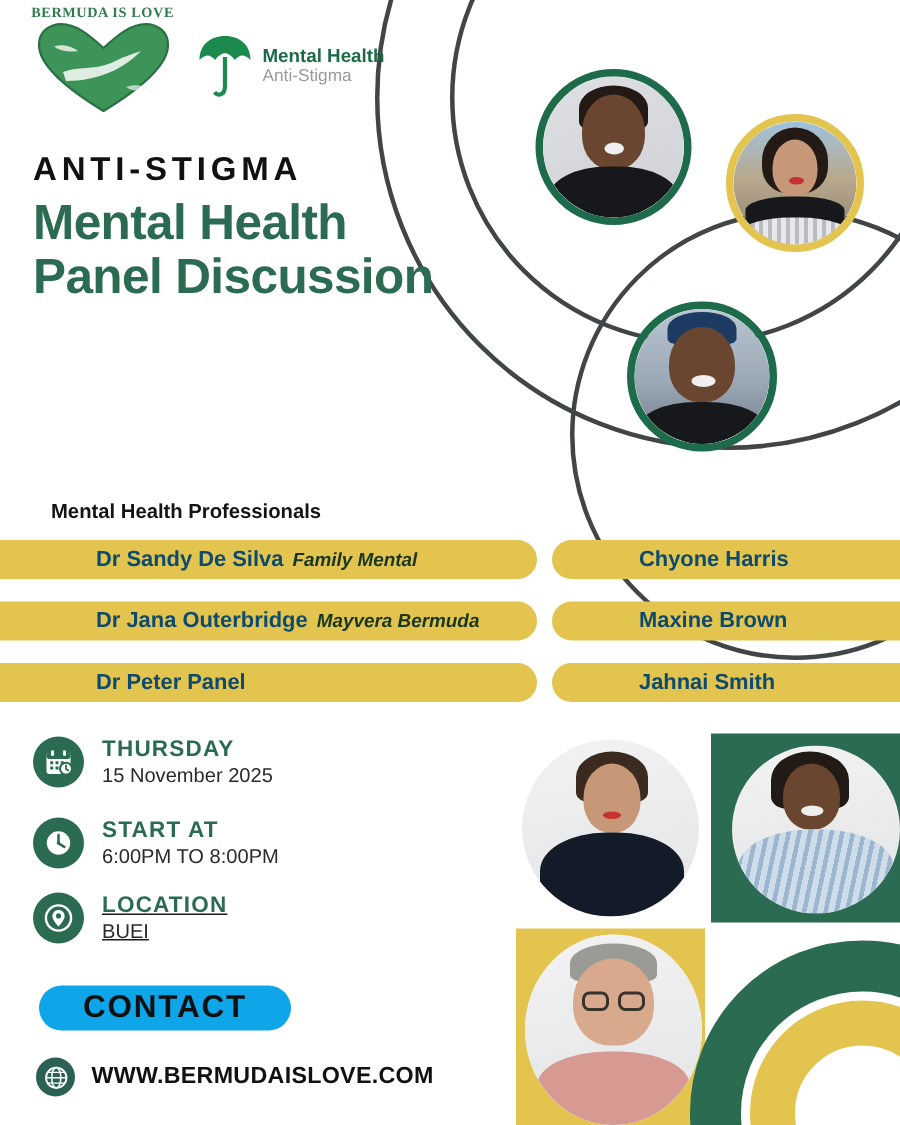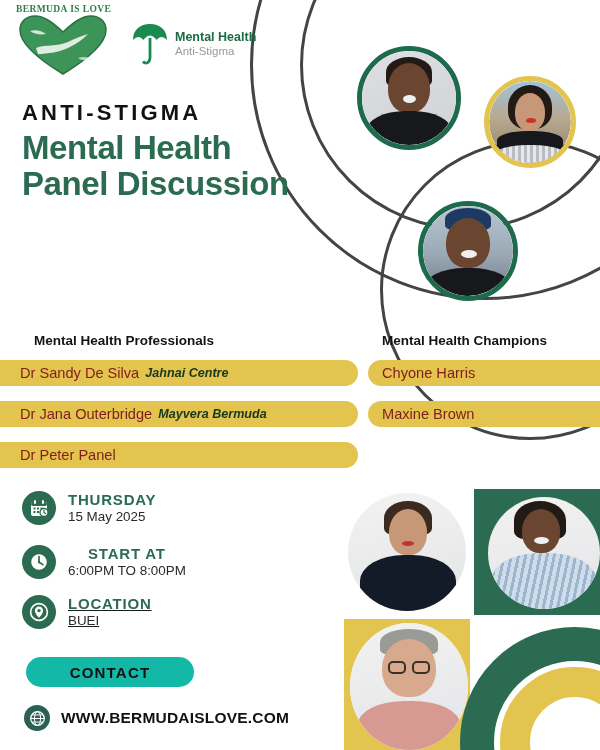--- a/index.html
+++ b/index.html
@@ -14,21 +14,21 @@
   .poster { position:absolute; inset:0; overflow:hidden; }
 
   
   .arc-line { position:absolute; border-radius:50%; border:3px solid #414547; }
   .arc-a { width:330px; height:330px; left:300px; top:-100px; }
   .arc-b { width:470px; height:470px; left:250px; top:-170px; }
   .arc-c { width:300px; height:300px; left:380px; top:140px; border-color:#414547; }
 
   
   .logos { position:absolute; left:16px; top:4px; display:flex; align-items:flex-start; gap:14px; }
-  .bil-logo { width:100px; text-align:left; }
+  .bil-logo { width:100px; text-align:right; }
   .bil-word {
     font-family:"Liberation Serif", serif;
     font-weight:bold; font-size:9.5px; letter-spacing:.4px;
     color:#2f7d4f; white-space:nowrap;
   }
   .mh-logo { display:flex; align-items:center; gap:5px; padding-top:18px; }
   .mh-text { line-height:1.05; }
   .mh-t1 { font-size:12.5px; font-weight:bold; color:#1a6b46; }
   .mh-t2 { font-size:11.5px; color:#9a9a9a; }
 
@@ -81,42 +81,42 @@
     position:absolute; font-size:13.5px; font-weight:bold; color:#141414;
   }
   .ch-left  { left:34px; top:333px; }
   .ch-right { left:382px; top:333px; }
 
   .pill {
     position:absolute; height:26px; background:#e2c44f;
     display:flex; align-items:center; border-radius:0 14px 14px 0;
     padding-left:28px; white-space:nowrap; overflow:hidden;
   }
-  .pill .nm { font-size:14.6px; font-weight:normal; color:#7f1d1d; }
+  .pill .nm { font-size:14.6px; font-weight:bold; color:#0c4a6e;margin-left:44px; }
   .pill .org{ font-size:12.6px; font-style:italic; font-weight:bold; color:#19361f; margin-left:6px; }
   .pl { left:-8px; width:366px; }
   .pr { left:368px; width:232px; border-radius:14px 0 0 14px; padding-left:14px; }
   .r1 { top:360px; } .r2 { top:401px; } .r3 { top:442px; }
 
   
   .detail { position:absolute; left:22px; display:flex; align-items:center; gap:12px; }
-  .d1 { top:491px; } .d2 { top:545px;text-align:center; } .d3 { top:595px;text-decoration:underline; }
+  .d1 { top:491px; } .d2 { top:545px; } .d3 { top:595px;text-decoration:underline; }
   .dicon {
     width:34px; height:34px; border-radius:50%; background:#2b6b52;
     display:flex; align-items:center; justify-content:center; flex:0 0 auto;
   }
   .dtext { line-height:1.18; }
   .dlabel { font-size:15px; font-weight:bold; letter-spacing:.8px; color:#2b6b52; }
   .dvalue { font-size:13.4px; color:#2a2a2a; }
 
   .contact-btn {
     position:absolute; left:26px; top:657px; width:168px; height:30px;
-    background:#14b8a6; border-radius:16px;
+    background:#0ea5e9; border-radius:16px;
     display:flex; align-items:center; justify-content:center;
-    font-size:15px; font-weight:bold; letter-spacing:1.2px; color:#111;
+    font-size:21px; font-weight:bold; letter-spacing:1.2px; color:#111;
   }
   .site { position:absolute; left:24px; top:705px; display:flex; align-items:center; gap:11px; }
   .globe { width:26px; height:26px; border-radius:50%; background:#2b6055;
            display:flex; align-items:center; justify-content:center; }
   .site-url { font-size:15.5px; font-weight:bold; letter-spacing:.2px; color:#111; }
 
   
   .grid { position:absolute; left:344px; top:489px; width:256px; height:261px; }
   .cell { position:absolute; overflow:hidden; }
   .c-tl { left:0;    top:0;    width:126px; height:126px; }
@@ -195,39 +195,41 @@
     <div class="inner">
       <div class="face bg-street"></div>
       <div class="hair-d" style="left:22px;top:2px;width:46px;height:22px;background:#1d3a63;"></div>
       <div class="skin-d" style="left:23px;top:12px;width:44px;height:50px;"></div>
       <div class="mouth" style="left:38px;top:44px;width:16px;height:8px;"></div>
       <div class="torso-d" style="left:2px;top:62px;width:86px;height:40px;"></div>
     </div>
   </div>
 
   <div class="col-head ch-left">Mental Health Professionals</div>
-  <div class="col-head ch-right">Mental Health Champions</div>
 
   <div class="pill pl r1">
     <span class="nm">Dr Sandy De Silva</span>
-    <span class="org">Jahnai Centre</span>
+    <span class="org">Family Mental</span>
   </div>
   <div class="pill pl r2">
     <span class="nm">Dr Jana Outerbridge</span>
     <span class="org">Mayvera Bermuda</span>
   </div>
   <div class="pill pl r3">
     <span class="nm">Dr Peter Panel</span>
   </div>
 
   <div class="pill pr r1">
     <span class="nm">Chyone Harris</span>
   </div>
   <div class="pill pr r2">
     <span class="nm">Maxine Brown</span>
+  </div>
+  <div class="pill pr r3">
+    <span class="nm">Jahnai Smith</span>
   </div>
 
   <div class="detail d1">
     <div class="dicon">
       <svg width="20" height="20" viewBox="0 0 20 20">
         <rect x="2" y="4" width="16" height="14" rx="2" fill="#fff"></rect>
         <rect x="2" y="4" width="16" height="4" rx="2" fill="#2b6b52"></rect>
         <rect x="5" y="2" width="2" height="4" rx="1" fill="#fff"></rect>
         <rect x="13" y="2" width="2" height="4" rx="1" fill="#fff"></rect>
         <g fill="#2b6b52">
@@ -236,21 +238,21 @@
           <rect x="11.5" y="9.5" width="2" height="2"></rect>
             <rect x="4.5" y="13" width="2" height="2"></rect>
           <rect x="8" y="13" width="2" height="2"></rect>
         </g>
         <circle cx="15" cy="14.5" r="4" fill="#fff" stroke="#2b6b52" stroke-width="1.4"></circle>
         <path d="M15 12.3v2.3l1.6 1" stroke="#2b6b52" stroke-width="1.2" fill="none" stroke-linecap="round"></path>
       </svg>
     </div>
     <div class="dtext">
       <div class="dlabel">THURSDAY</div>
-      <div class="dvalue">15 May 2025</div>
+      <div class="dvalue">15 November 2025</div>
     </div>
   </div>
 
   <div class="detail d2">
     <div class="dicon">
       <svg width="22" height="22" viewBox="0 0 22 22">
         <circle cx="11" cy="11" r="8.6" fill="#fff"></circle>
         <circle cx="11" cy="11" r="8.6" fill="none" stroke="#2b6b52" stroke-width="1.6"></circle>
         <path d="M11 5.6v5.6l3.9 2.4" stroke="#2b6b52" stroke-width="1.7" fill="none" stroke-linecap="round"></path>
         <circle cx="11" cy="11" r="1.2" fill="#2b6b52"></circle>

